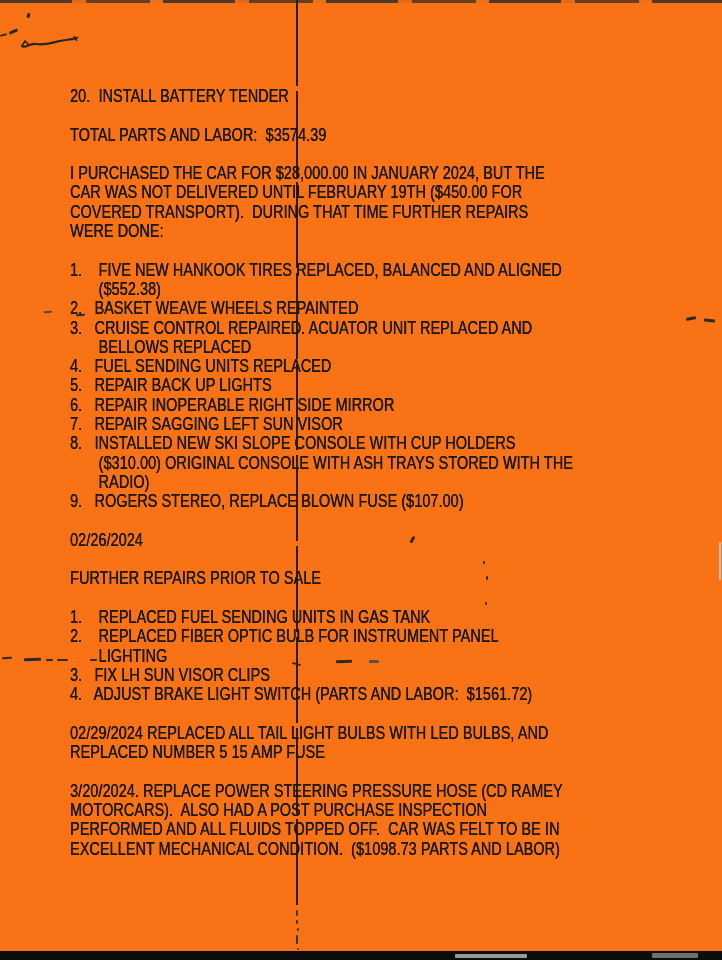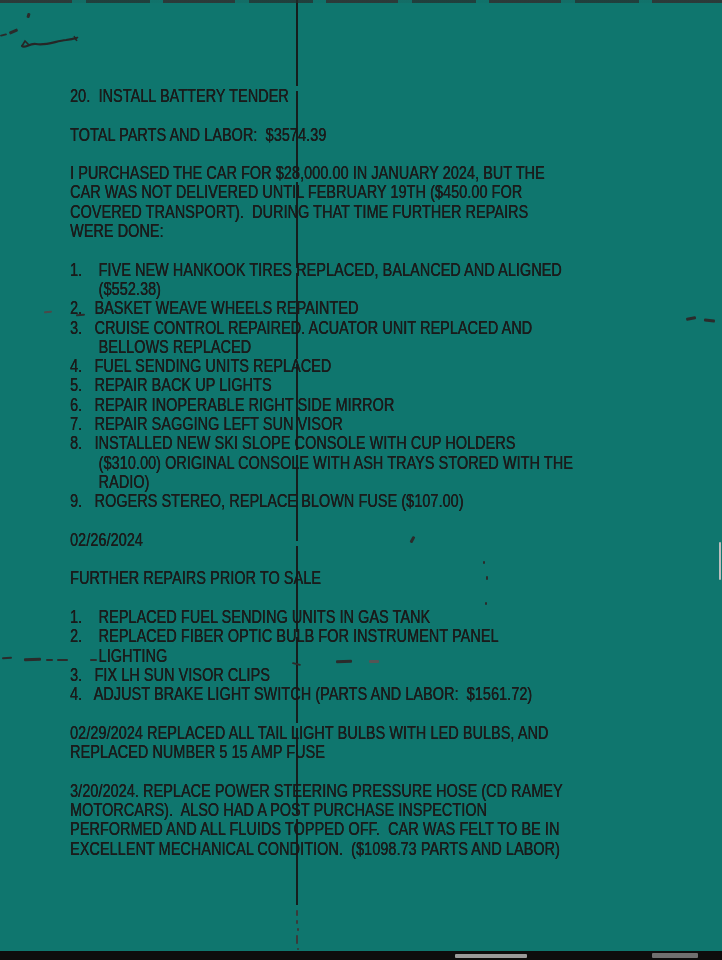--- a/index.html
+++ b/index.html
@@ -12,21 +12,21 @@
     position: relative;
     overflow: hidden;
     background: #fdfdfc;
     font-family: "Liberation Sans", sans-serif;
   }
 
   
   .paper {
     position: absolute;
     inset: 0;
-    background: #0f766e;
+    background: #f97316;
   }
 
   
   .doc-anchor {
     position: absolute;
     left: 70px;
     top: 87px;
     width: 652px;
   }
   .doc {

